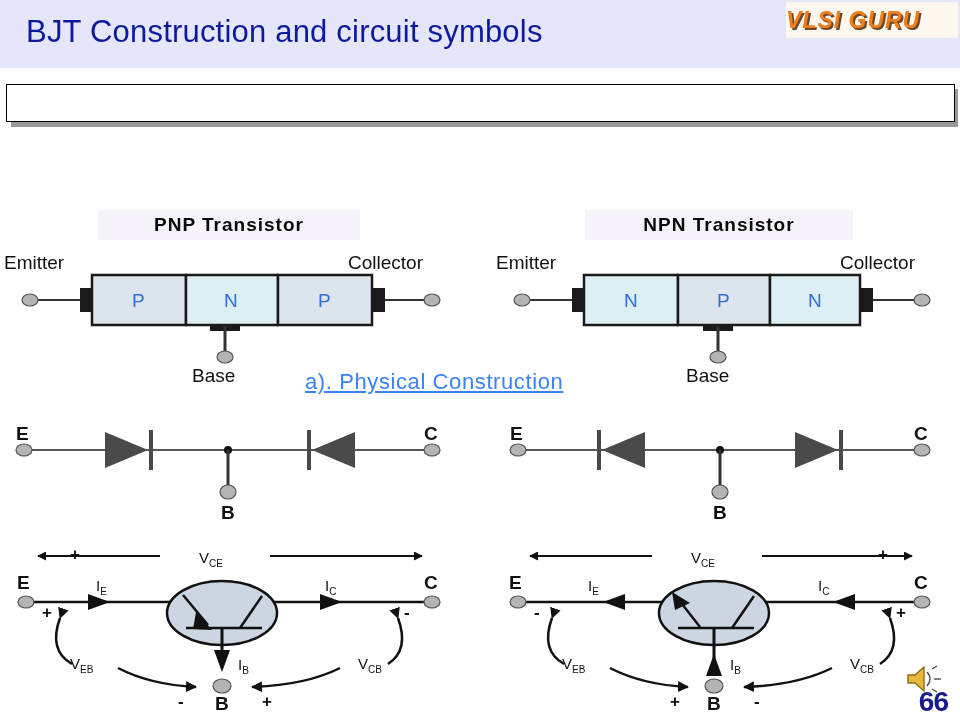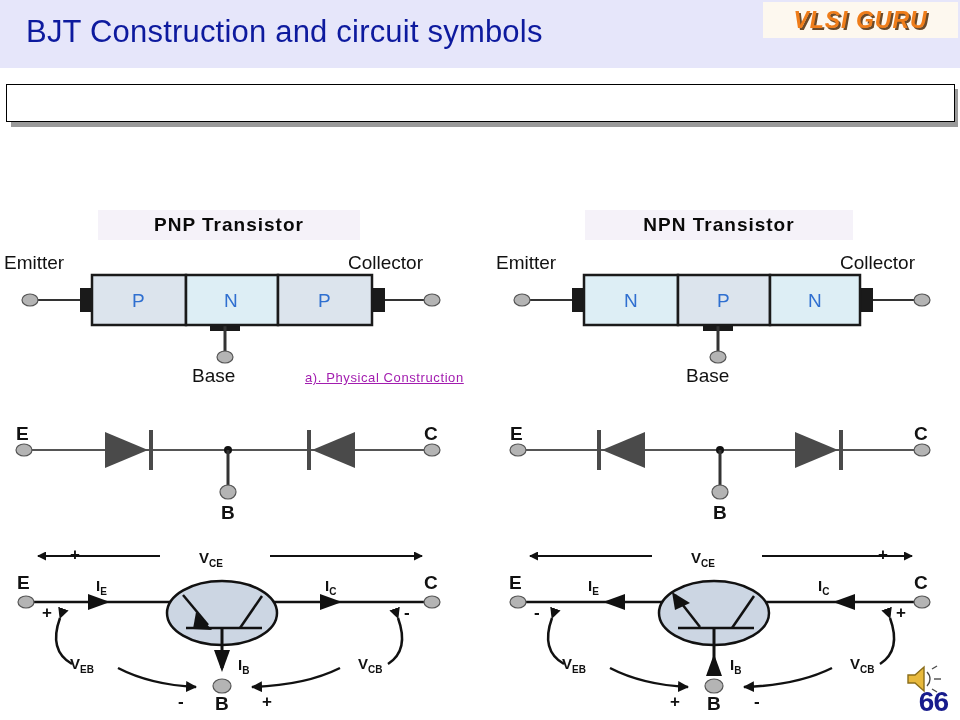--- a/index.html
+++ b/index.html
@@ -14,22 +14,22 @@
   .header{
     position:absolute;left:0;top:0;width:960px;height:68px;
     background:#e6e6fa;
   }
   .header-title{
     position:absolute;left:26px;top:14px;
     font-size:31px;color:#0d1a9e;letter-spacing:.2px;
     white-space:nowrap;
   }
   .logo-box{
-    position:absolute;right:2px;top:2px;width:195px;height:36px;
-    background:#fdf8ef;display:flex;align-items:center;justify-content:center;
+    position:absolute;right:2px;top:2px;width:172px;height:36px;
+    background:#fdf8ef;display:flex;align-items:center;justify-content:flex-start;
   }
   .logo-text{
     font-size:23px;font-weight:bold;font-style:italic;color:#ef7d1a;
     letter-spacing:1px;
     text-shadow:2px 2px 0 #6b4a2a;
     white-space:nowrap;
   }
 
   
   .frame-shadow{
@@ -52,23 +52,23 @@
     display:flex;align-items:center;justify-content:center;
   }
   .sect-title{
     font-size:19px;font-weight:bold;color:#0a0a0a;letter-spacing:1px;
   }
 
   .term{font-size:19px;color:#111;font-weight:normal;}
   .region-letter{font-size:19px;color:#2f6fd0;font-weight:normal;}
   .node-letter{font-size:19px;font-weight:bold;color:#111;}
   .caption{
-    font-size:13px;color:#a21caf;text-decoration:underline;letter-spacing:.6px;
-  }
-  .vlabel{font-size:15px;color:#111;font-weight:bold;}
+    font-size:22px;color:#3b82f6;text-decoration:underline;letter-spacing:.6px;
+  }
+  .vlabel{font-size:15px;color:#111;font-weight:normal;}
   .vlabel sub{font-size:10px;}
   .sign{font-size:17px;font-weight:bold;color:#111;}
 
   
   .pagenum{
     position:absolute;right:12px;bottom:2px;
     font-size:28px;font-weight:bold;color:#171b8c;letter-spacing:-1px;margin-left:45px;
   }
   .speaker{position:absolute;right:16px;bottom:24px;width:40px;height:34px;}
 </style>

